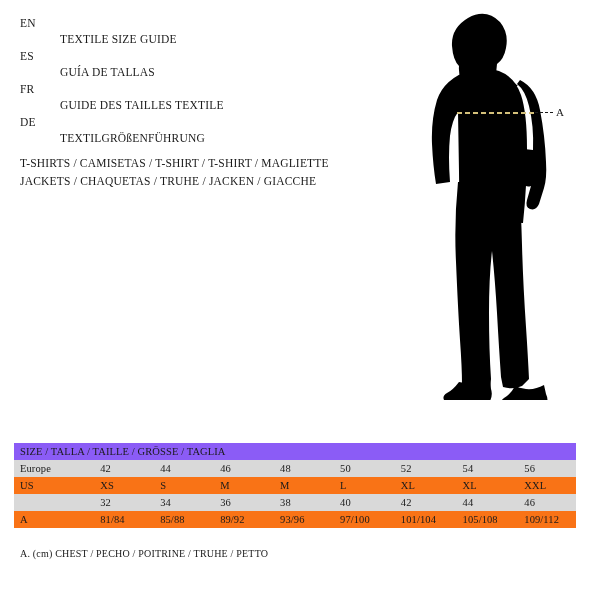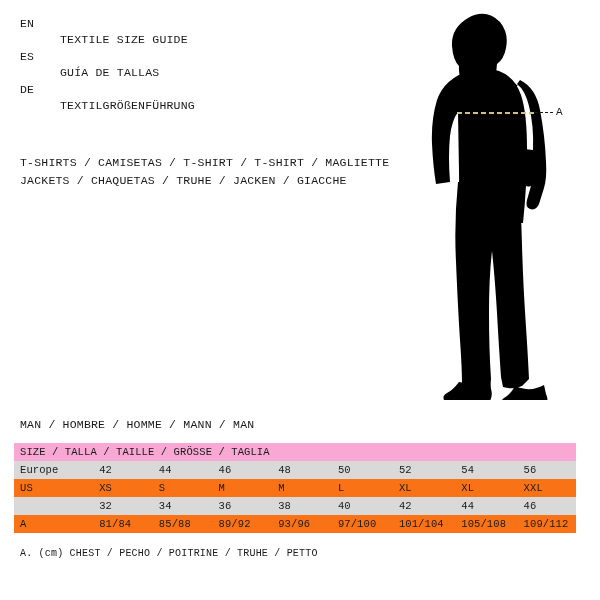--- a/index.html
+++ b/index.html
@@ -5,21 +5,21 @@
   html, body {
     margin: 0;
     padding: 0;
     background: #ffffff;
   }
   .page {
     position: relative;
     width: 576px;
     height: 600px;
     background: #ffffff;
-    font-family: Liberation Mono, monospace;
+    font-family: Liberation Serif, serif;
     color: #1a1a1a;
     overflow: hidden;
   }
 
   
   .lang-block {
     position: absolute;
     left: 20px;
     top: 15px;
     width: 360px;
@@ -108,21 +108,21 @@
     letter-spacing: .1px;
   }
   .size-table .lbl {
     width: 90px;
     padding-left: 6px;
   }
   .size-table td.val {
     width: 67px;
   }
   .row-head {
-    background: #f9a8d4;
+    background: #8b5cf6;
   }
   .row-head td {
     padding: 3px 0 3px 6px;
     font-size: 10.5px;
   }
   .row-shade {
     background: #d9d9d9;
   }
   .row-plain {
     background: #f97316;
@@ -143,20 +143,24 @@
 <div class="page">
 
   <div class="lang-block">
     <div class="lang-row">
       <span class="lang-code">EN</span>
       <span class="lang-text">TEXTILE SIZE GUIDE</span>
     </div>
     <div class="lang-row">
       <span class="lang-code">ES</span>
       <span class="lang-text">GUÍA DE TALLAS</span>
+    </div>
+    <div class="lang-row">
+      <span class="lang-code">FR</span>
+      <span class="lang-text">GUIDE DES TAILLES TEXTILE</span>
     </div>
     <div class="lang-row">
       <span class="lang-code">DE</span>
       <span class="lang-text">TEXTILGRÖßENFÜHRUNG</span>
     </div>
   </div>
 
   <div class="category-block">
     <div class="category-line">T-SHIRTS / CAMISETAS / T-SHIRT / T-SHIRT / MAGLIETTE</div>
     <div class="category-line">JACKETS / CHAQUETAS / TRUHE / JACKEN / GIACCHE</div>
@@ -177,21 +181,20 @@
         <path d="M59 372 q-6 8 -12 11 q-5 3 -3 7 l46 1 q3 -6 1 -12 l-1 -8 q-9 4 -18 3 q-8 -1 -13 -2 z"></path>
         <path d="M115 376 q-4 8 -11 12 q-5 4 -2 7 l44 1 q3 -6 0 -12 l-2 -9 q-9 5 -18 4 q-7 -1 -11 -3 z"></path>
       </g>
 
       <line x1="57" y1="103" x2="135" y2="103" stroke="#d4c07a" stroke-width="2" stroke-dasharray="5 3"></line>
     </svg>
   </div>
   <div class="measure-dashes"></div>
   <div class="measure-label">A</div>
 
-  <div class="table-title">MAN / HOMBRE / HOMME / MANN / MAN</div>
 
   <table class="size-table">
     <tbody>
         <tr class="row-head">
       <td colspan="9">SIZE / TALLA / TAILLE / GRÖSSE / TAGLIA</td>
     </tr>
     <tr class="row-shade">
       <td class="lbl">Europe</td>
       <td class="val">42</td>
       <td class="val">44</td>

